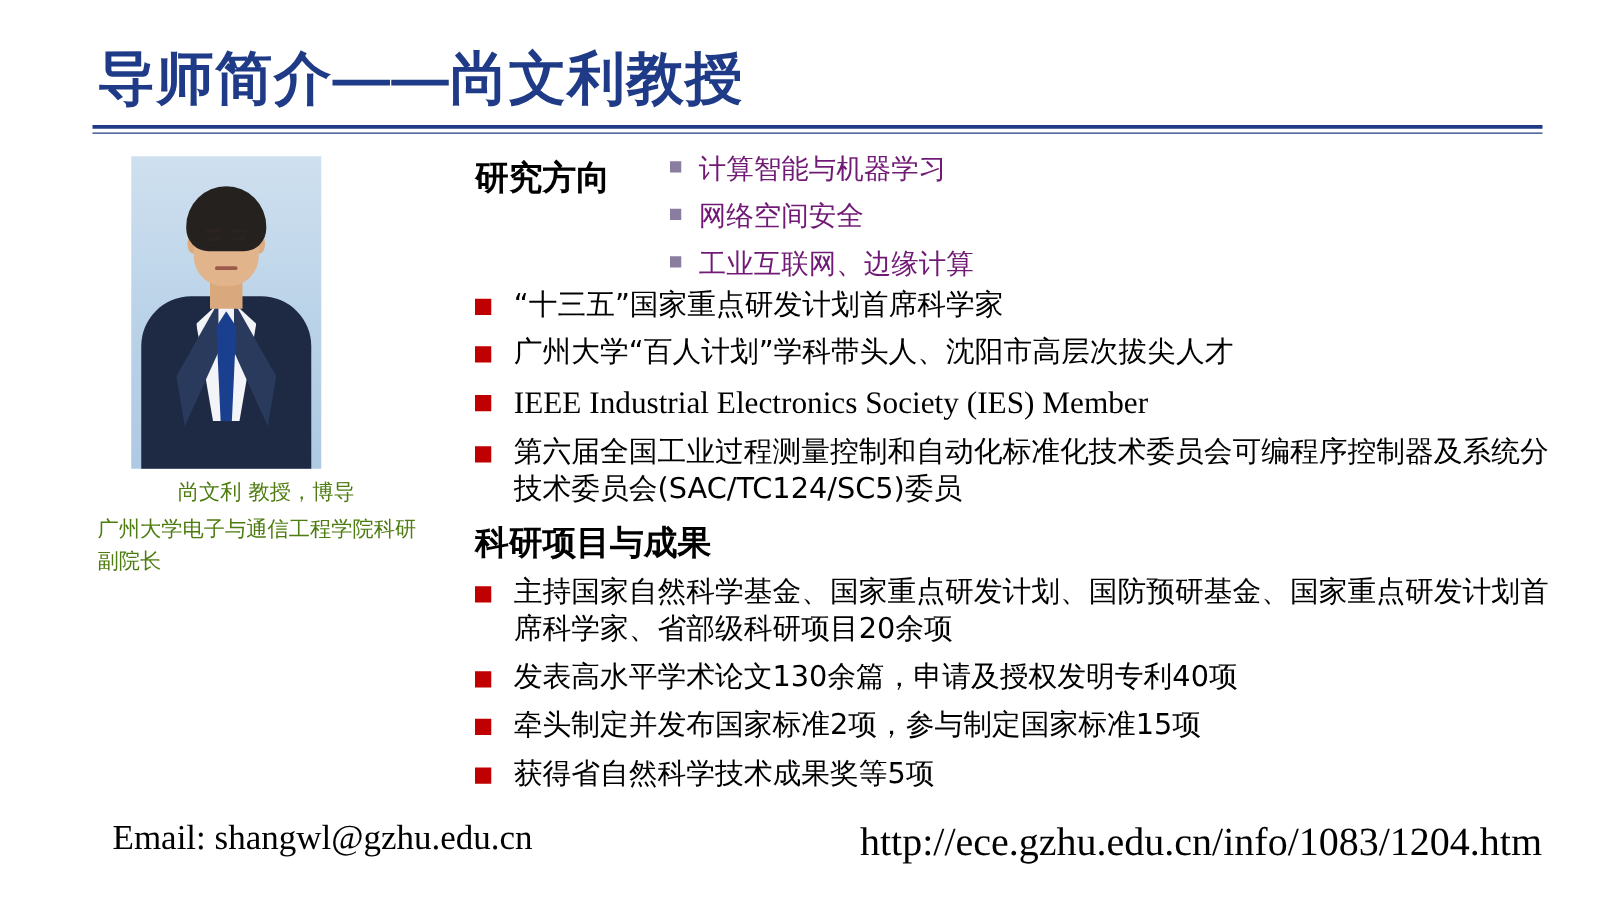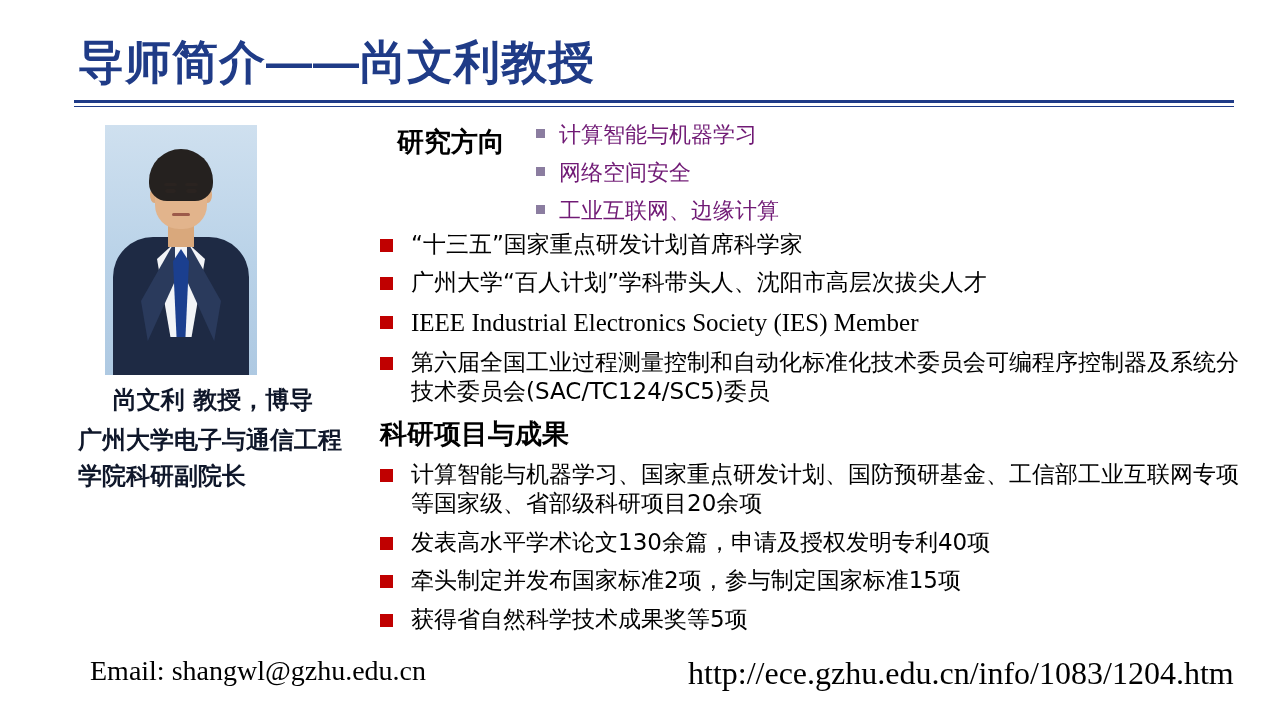--- a/index.html
+++ b/index.html
@@ -165,25 +165,24 @@
     width: 34px;
     height: 100px;
     background: #2a3a5c;
     clip-path: polygon(0 0, 100% 60%, 80% 100%, 0 40%);
   }
   .caption {
     position: absolute;
     left: 66px;
     top: 382px;
     width: 270px;
-    font-size: 24px;
-    color: #0f172a;
+    font-size: 17px;
+    color: #4d7c0f;
     line-height: 1.5;
     font-family: "DejaVu Sans", sans-serif;
-    font-weight: bold;
   }
   .caption .line1 { text-align: center; }
   .caption .line2 { margin-top: 4px; }
   
   .content {
     position: absolute;
     left: 368px;
     top: 120px;
     width: 880px;
   }
@@ -192,21 +191,21 @@
     font-weight: bold;
     color: #000000;
     font-family: "DejaVu Sans", sans-serif;
   }
   .research-block {
     position: relative;
     height: 110px;
   }
   .research-label {
     position: absolute;
-    left: 17px;
+    left: 0;
     top: 4px;
   }
   .sub-list {
     position: absolute;
     left: 156px;
     top: 0;
   }
   .sub-item {
     display: flex;
     align-items: flex-start;
@@ -334,21 +333,21 @@
       <div class="main-item">
         <span class="main-bullet"></span>
         <span>第六届全国工业过程测量控制和自动化标准化技术委员会可编程序控制器及系统分技术委员会(SAC/TC124/SC5)委员</span>
       </div>
     </div>
 
     <div class="heading section2-title">科研项目与成果</div>
     <div>
       <div class="main-item">
         <span class="main-bullet"></span>
-        <span>计算智能与机器学习、国家重点研发计划、国防预研基金、工信部工业互联网专项等国家级、省部级科研项目20余项</span>
+        <span>主持国家自然科学基金、国家重点研发计划、国防预研基金、国家重点研发计划首席科学家、省部级科研项目20余项</span>
       </div>
       <div class="main-item">
         <span class="main-bullet"></span>
         <span>发表高水平学术论文130余篇，申请及授权发明专利40项</span>
       </div>
       <div class="main-item">
         <span class="main-bullet"></span>
         <span>牵头制定并发布国家标准2项，参与制定国家标准15项</span>
       </div>
       <div class="main-item">

